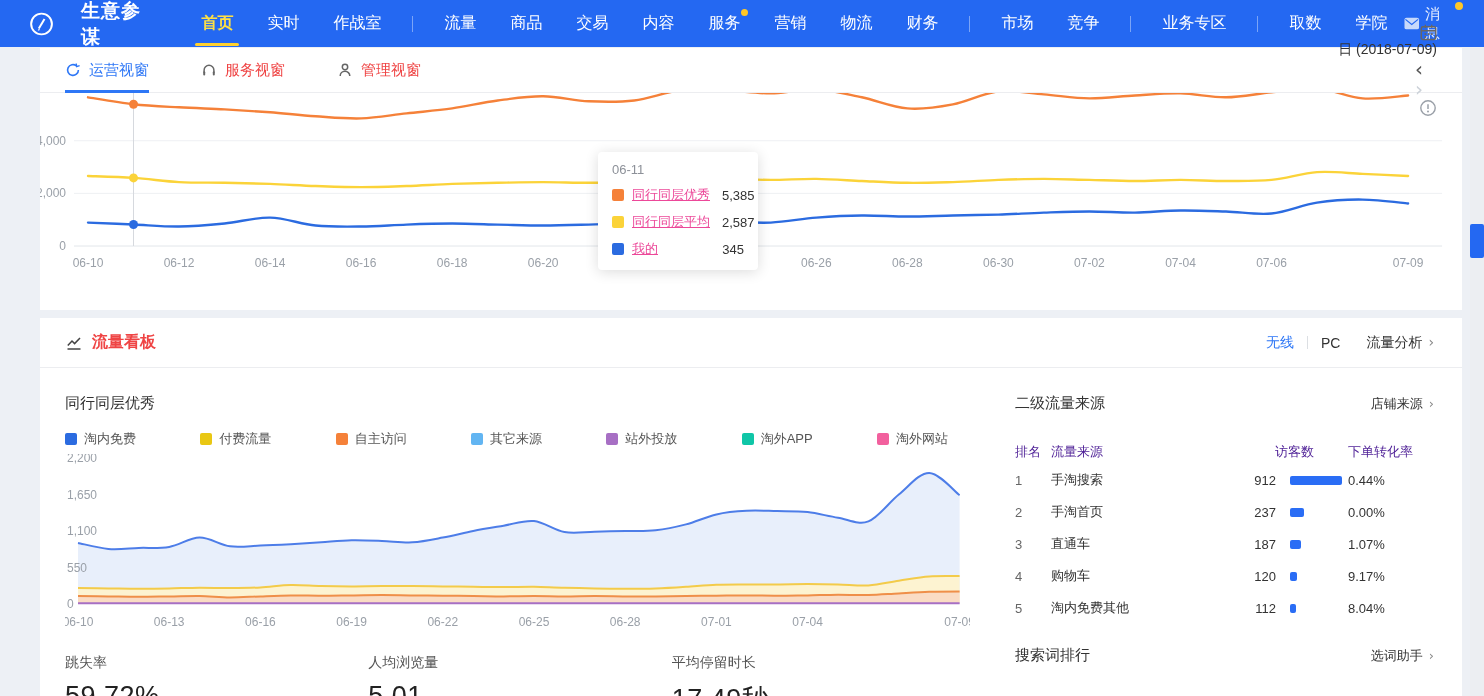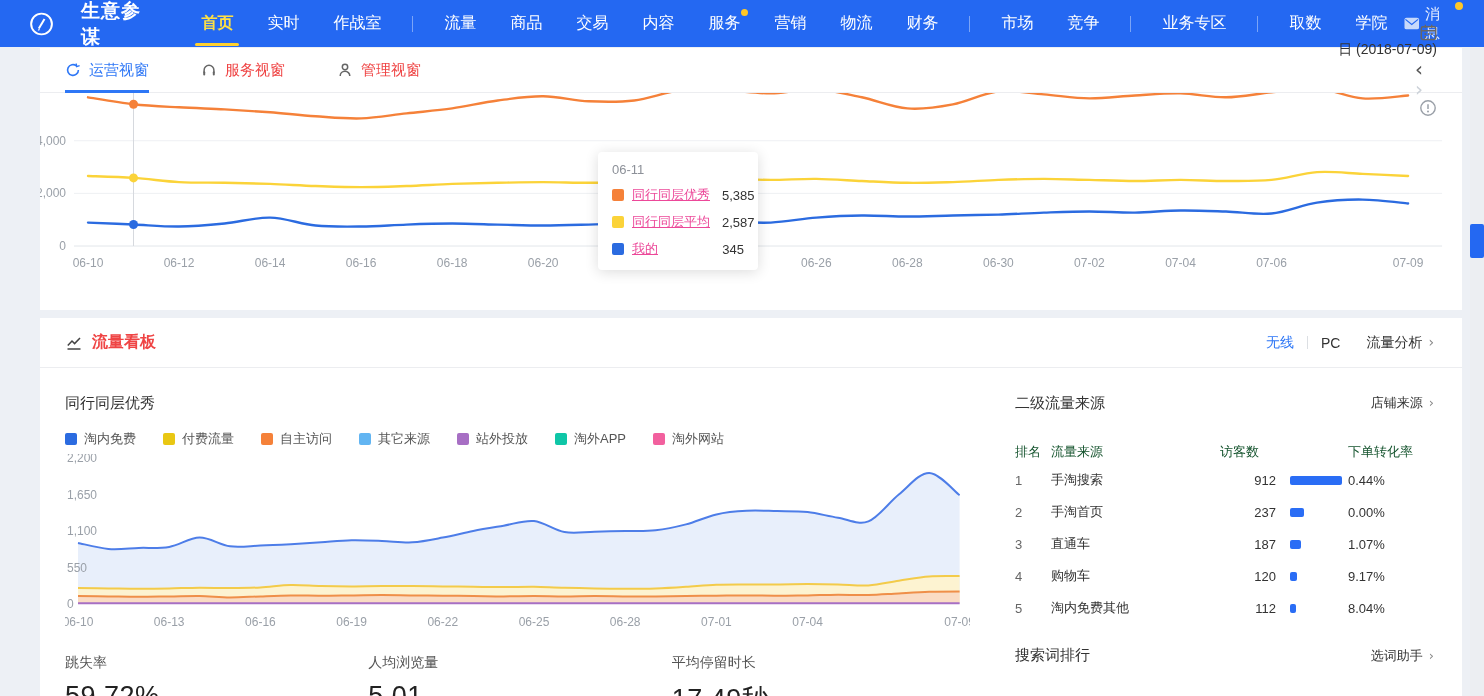--- a/index.html
+++ b/index.html
@@ -54,40 +54,40 @@
   .lnk-div { width:1px; height:13px; background:#dcdfe3; margin:0 13px; }
   .lnk-pc { color:#333; cursor:pointer; }
   .lnk-analysis { color:#333; margin-left:26px; cursor:pointer; }
   .chev { color:#888; margin-left:6px; font-family:"DejaVu Sans",sans-serif; }
 
   .board-body { display:flex; }
   .pane-left { width:935px; padding:0 0 0 25px; }
   .pane-right { flex:1; padding:0 28px 0 40px; }
 
   .flow-title { font-size:15px; color:#333; margin-top:26px; }
-  .legend { display:flex; align-items:center; margin-top:17px; flex-wrap:nowrap; }
+  .legend { display:flex; align-items:center; margin-top:17px; flex-wrap:nowrap;justify-content:space-between; }
   .lg-item { display:flex; align-items:center; margin-right:27px; font-size:13px; color:#555; cursor:pointer; }
   .lg-sq { width:12px; height:12px; border-radius:2px; margin-right:7px; }
 
   .metrics { display:flex; margin-top:18px; }
   .metric { width:310px; }
   .m-label { font-size:14px; color:#555; }
   .m-value { font-size:27px; color:#222; margin-top:9px; letter-spacing:.5px; }
 
   
-  .src-head { display:flex; margin-top:26px;gap:8px; }
+  .src-head { display:flex; align-items:center; margin-top:26px;gap:8px; }
   .src-title { font-size:15px; color:#333; }
   .src-link { margin-left:auto; font-size:13px; color:#333; cursor:pointer; }
   .tbl { margin-top:27px; }
   .trow { display:flex; align-items:center; height:32px; font-size:13px; color:#333; }
-  .thead { color:#14532d; height:24px; }
+  .thead { color:#4c1d95; height:24px; }
   .c-rank { width:36px; }
   .c-name { flex:1; }
   .c-vis { width:56px; text-align:right; }
-  .c-mid { width:128px; text-align:left; padding-right:34px; }
+  .c-mid { width:128px; text-align:right; padding-right:34px; }
   .c-bar { width:72px; padding-left:14px; display:flex; align-items:center; }
   .bar { height:9px; background:#2a6df5; border-radius:2px; }
   .c-conv { width:86px; text-align:left; }
 
   .search-head { display:flex; align-items:center; margin-top:22px; }
 
   
   .sbar-track { position:absolute; right:0; top:48px; width:14px; height:648px; background:#eceef2; }
   .sbar-thumb { position:absolute; left:0; top:176px; width:14px; height:34px; background:#2468f2; border-radius:2px; cursor:pointer; }
 

